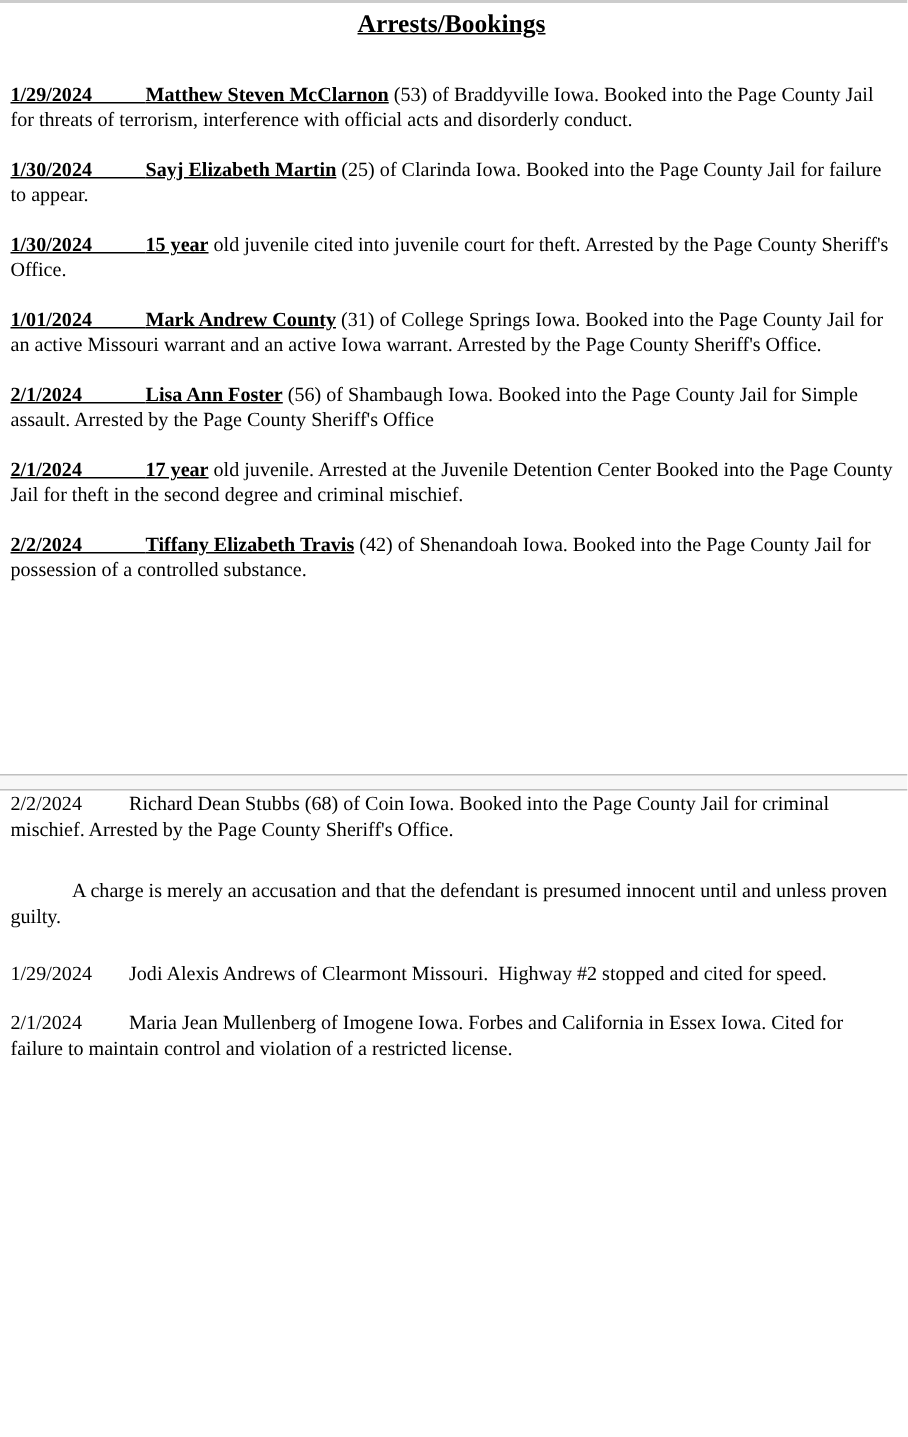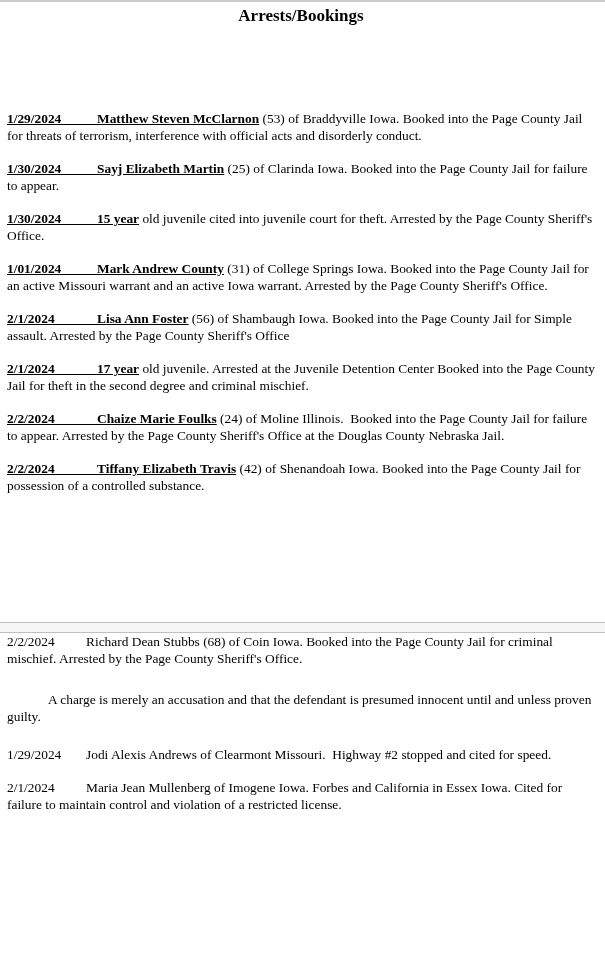--- a/index.html
+++ b/index.html
@@ -13,23 +13,23 @@
     width:605px; height:958px;
     border-top:2px solid var(--top-border,#cccccc);
     padding:0 10px 0 7px;
     background:var(--page-bg,#ffffff);
   }
   .doc-title {
     margin-top:3px;
     font-size:17px; line-height:21px; font-weight:bold;
     text-align:center;
   }
-  .doc-title .u { }
+  .doc-title .u { text-decoration:underline; }
   section { display:block; }
-  #arrests { margin-top:84px; }
+  #arrests { margin-top:28px; }
   .entry { white-space:pre-wrap; }
   .entry + .entry { margin-top:16px; }
   .date { display:inline-block; width:79px; position:relative; }
   .hl .date { width:90px; font-weight:bold; }
   .hl .date::after {
     content:""; position:absolute; left:0; right:0; bottom:2px;
     border-bottom:1.4px solid #000;
   }
   .hl .name { font-weight:bold; text-decoration:underline; }
   .page-break {
@@ -51,21 +51,20 @@
 
   <h1 class="doc-title"><span class="u">Arrests/Bookings</span></h1>
 
   <section id="arrests">
       <p class="entry hl"><span class="date">1/29/2024</span><span class="name">Matthew Steven McClarnon</span><span class="rest"> (53) of Braddyville Iowa. Booked into the Page County Jail for threats of terrorism, interference with official acts and disorderly conduct.</span></p>
       <p class="entry hl"><span class="date">1/30/2024</span><span class="name">Sayj Elizabeth Martin</span><span class="rest"> (25) of Clarinda Iowa. Booked into the Page County Jail for failure to appear.</span></p>
       <p class="entry hl"><span class="date">1/30/2024</span><span class="name">15 year</span><span class="rest"> old juvenile cited into juvenile court for theft. Arrested by the Page County Sheriff's Office.</span></p>
       <p class="entry hl"><span class="date">1/01/2024</span><span class="name">Mark Andrew County</span><span class="rest"> (31) of College Springs Iowa. Booked into the Page County Jail for an active Missouri warrant and an active Iowa warrant. Arrested by the Page County Sheriff's Office.</span></p>
       <p class="entry hl"><span class="date">2/1/2024</span><span class="name">Lisa Ann Foster</span><span class="rest"> (56) of Shambaugh Iowa. Booked into the Page County Jail for Simple assault. Arrested by the Page County Sheriff's Office</span></p>
       <p class="entry hl"><span class="date">2/1/2024</span><span class="name">17 year</span><span class="rest"> old juvenile. Arrested at the Juvenile Detention Center Booked into the Page County Jail for theft in the second degree and criminal mischief.</span></p>
-      <p class="entry hl"><span class="date">2/2/2024</span><span class="name">Chaize Marie Foulks</span><span class="rest"> (24) of Moline Illinois.  Booked into the Page County Jail for failure to appear. Arrested by the Page County Sheriff's Office at the Douglas County Nebraska Jail.</span></p>
       <p class="entry hl"><span class="date">2/2/2024</span><span class="name">Tiffany Elizabeth Travis</span><span class="rest"> (42) of Shenandoah Iowa. Booked into the Page County Jail for possession of a controlled substance.</span></p>
     </section>
 
   <div class="page-break"></div>
 
   <section id="arrests-continued">
       <p class="entry plain"><span class="date">2/2/2024</span><span class="name">Richard Dean Stubbs</span><span class="rest"> (68) of Coin Iowa. Booked into the Page County Jail for criminal mischief. Arrested by the Page County Sheriff's Office.</span></p>
     </section>
 
   <p class="disclaimer">A charge is merely an accusation and that the defendant is presumed innocent until and unless proven guilty.</p>

